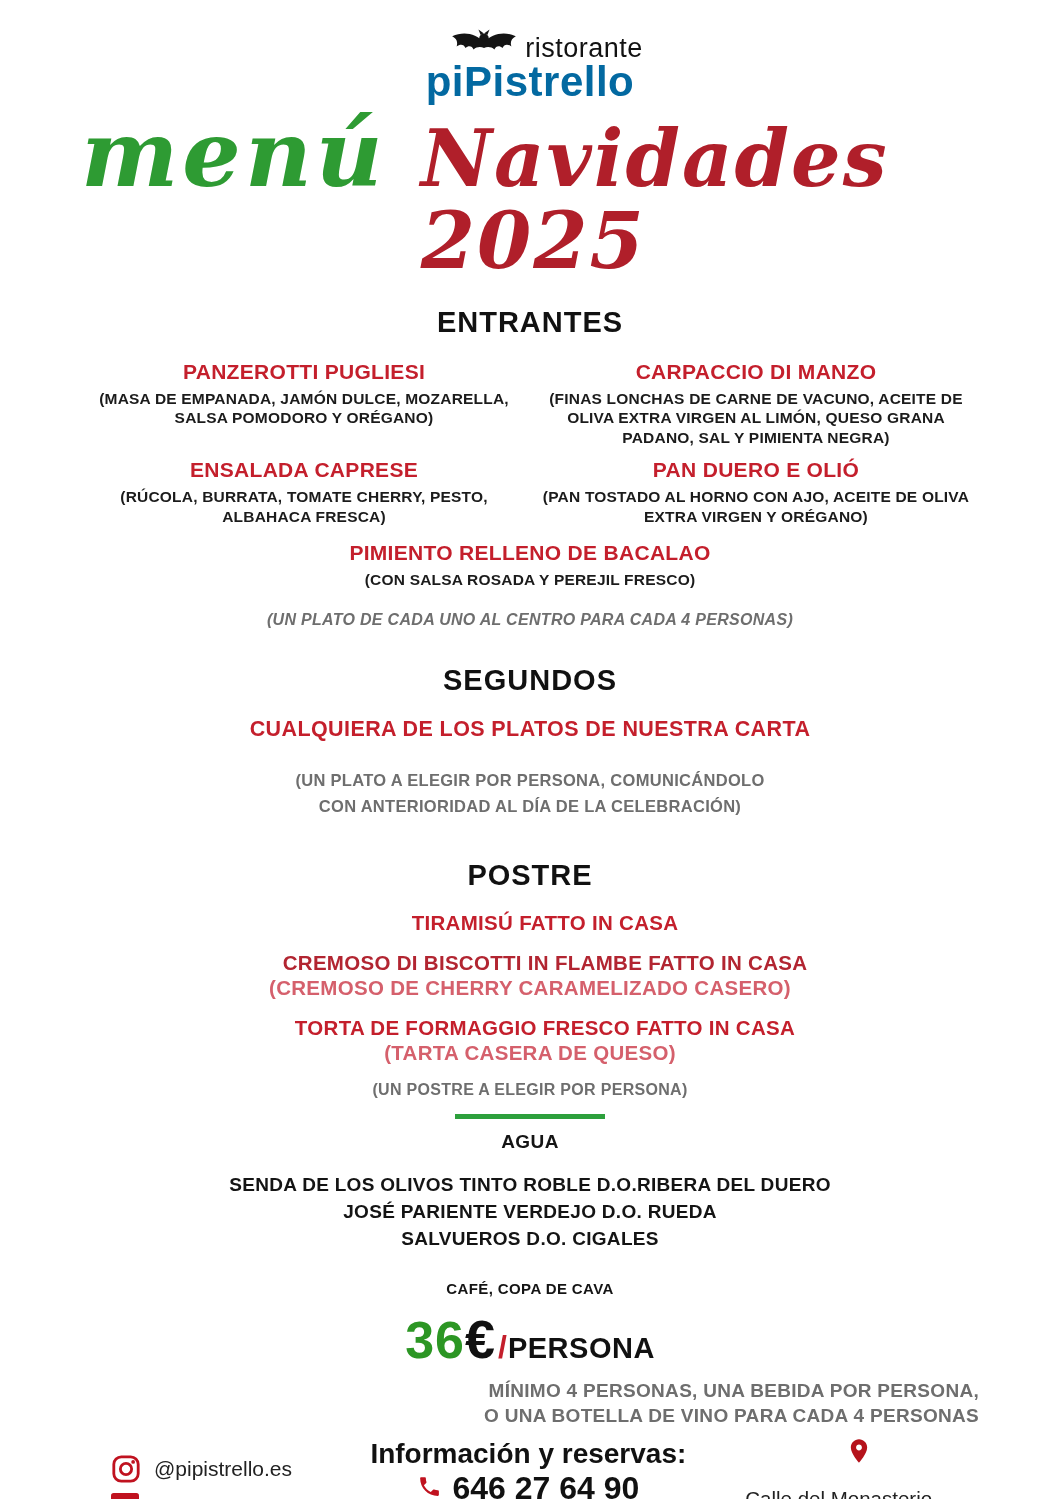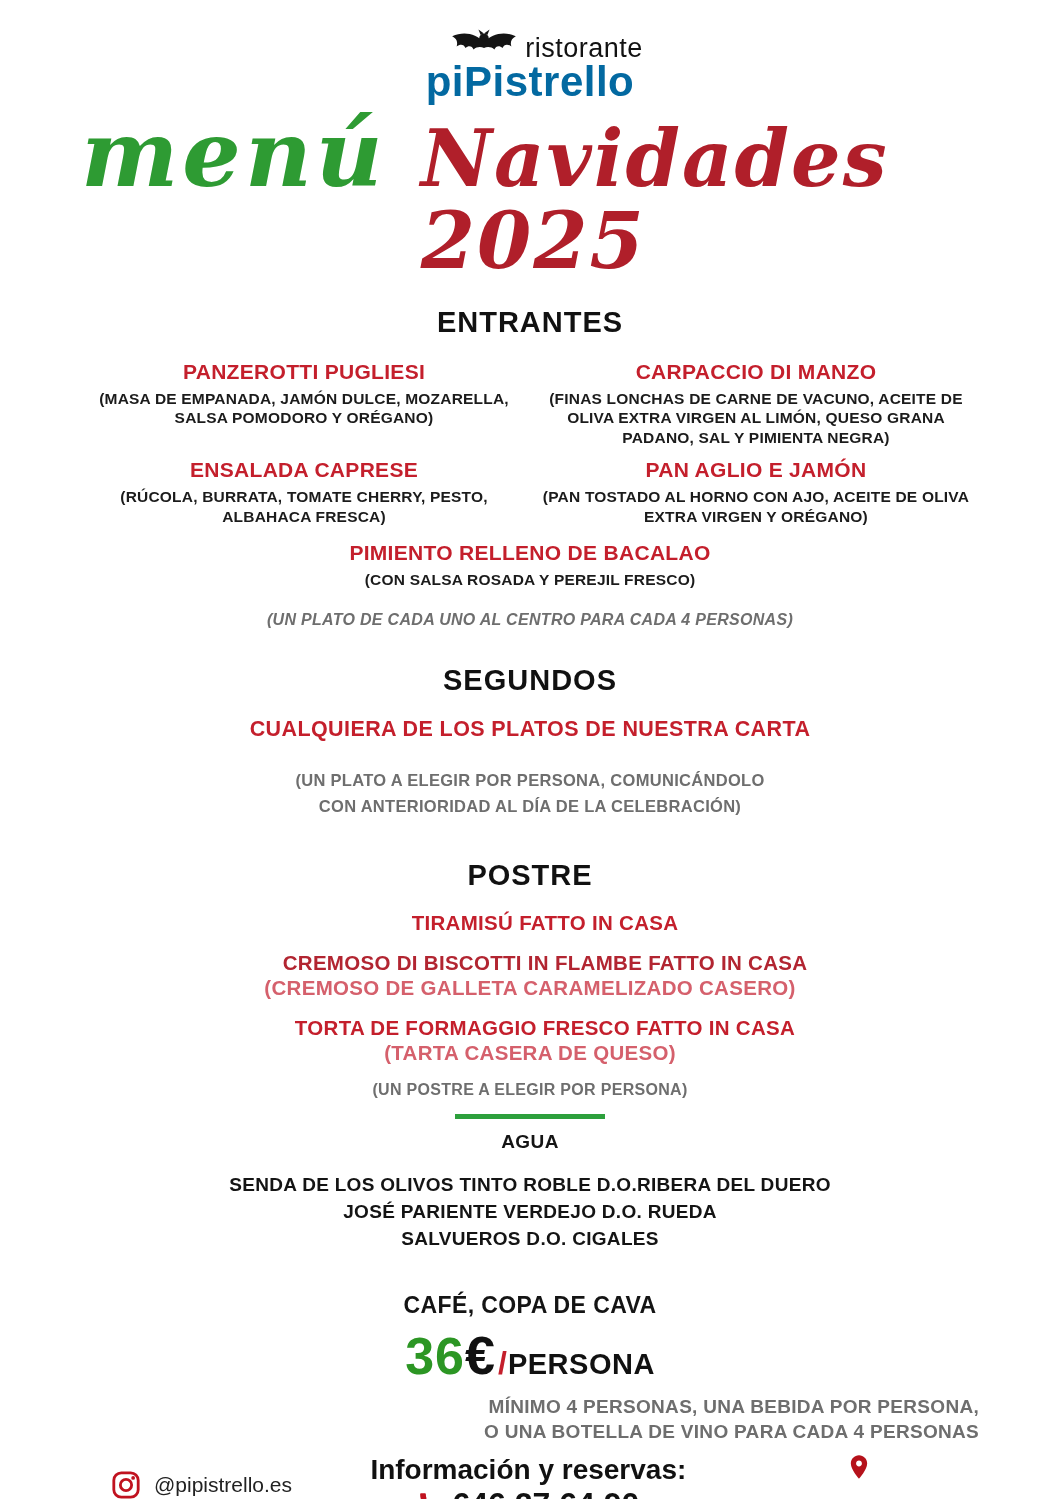--- a/index.html
+++ b/index.html
@@ -31,21 +31,21 @@
   .note-segundos{margin-top:26px;font-size:16.5px;line-height:26px;}
   .postre-item{margin-top:18px;text-align:center;}
   .postre-name{color:#c41f2c;font-size:20.5px;font-weight:700;letter-spacing:.3px;line-height:22px;padding-left:30px;}
   .postre-name.darker{color:#b22531;}
   .postre-sub{color:#d5606c;font-size:20.5px;font-weight:700;letter-spacing:.3px;line-height:22px;margin-top:3px;}
   .note-postre{margin-top:16px;}
   .divider{width:150px;height:5px;background:#2da03c;margin:14px auto 0;}
   .black-line{color:#141414;font-weight:700;text-align:center;}
   .agua{margin-top:12px;font-size:19px;line-height:22px;letter-spacing:.4px;}
   .wines{margin-top:18px;font-size:19px;line-height:27px;letter-spacing:.3px;}
-  .coffee{margin-top:42px;font-size:23px;line-height:22px;letter-spacing:.4px;}
+  .coffee{margin-top:26px;font-size:15px;line-height:22px;letter-spacing:.4px;}
   
   .price-row{margin-top:12px;display:flex;justify-content:center;align-items:baseline;line-height:1;}
   .price-amount{color:#2c9624;font-size:52px;font-weight:800;letter-spacing:1px;}
   .price-euro{color:#111;font-size:54px;font-weight:800;}
   .price-slash{color:#c41f2c;font-size:32px;font-weight:800;margin:0 1px 0 3px;}
   .price-per{color:#111;font-size:29px;font-weight:800;letter-spacing:.5px;}
   .conditions{margin-top:12px;color:#6e6e6e;font-weight:700;font-size:19px;line-height:25px;text-align:right;letter-spacing:.3px;}
   
   .footer{display:flex;margin-top:10px;align-items:flex-start;}
   .f-social{width:330px;box-sizing:border-box;padding-left:30px;padding-top:16px;display:flex;flex-direction:column;gap:9px;}
@@ -94,21 +94,21 @@
     </div>
     <div class="dish">
       <div class="dish-name">CARPACCIO DI MANZO</div>
       <div class="dish-desc">(FINAS LONCHAS DE CARNE DE VACUNO, ACEITE DE OLIVA EXTRA VIRGEN AL LIMÓN, QUESO GRANA PADANO, SAL Y PIMIENTA NEGRA)</div>
     </div>
     <div class="dish">
       <div class="dish-name">ENSALADA CAPRESE</div>
       <div class="dish-desc">(RÚCOLA, BURRATA, TOMATE CHERRY, PESTO, ALBAHACA FRESCA)</div>
     </div>
     <div class="dish">
-      <div class="dish-name">PAN AGLIO E JAMÓN</div>
+      <div class="dish-name">PAN DUERO E OLIÓ</div>
       <div class="dish-desc">(PAN TOSTADO AL HORNO CON AJO, ACEITE DE OLIVA EXTRA VIRGEN Y ORÉGANO)</div>
     </div>
   </div>
 
   <div class="featured">
     <div class="dish-name">PIMIENTO RELLENO DE BACALAO</div>
     <div class="dish-desc">(CON SALSA ROSADA Y PEREJIL FRESCO)</div>
   </div>
 
   <div class="note note-entrantes">(UN PLATO DE CADA UNO AL CENTRO PARA CADA 4 PERSONAS)</div>
@@ -120,21 +120,21 @@
     <div>CON ANTERIORIDAD AL DÍA DE LA CELEBRACIÓN)</div>
   </div>
 
   <div class="sec-heading" style="margin-top:40px">POSTRE</div>
 
   <div class="postre-item" style="margin-top:20px">
     <div class="postre-name">TIRAMISÚ FATTO IN CASA</div>
   </div>
   <div class="postre-item">
     <div class="postre-name darker">CREMOSO DI BISCOTTI IN FLAMBE FATTO IN CASA</div>
-    <div class="postre-sub">(CREMOSO DE GALLETA CARAMELIZADO CASERO)</div>
+    <div class="postre-sub">(CREMOSO DE CHERRY CARAMELIZADO CASERO)</div>
   </div>
   <div class="postre-item" style="">
     <div class="postre-name">TORTA DE FORMAGGIO FRESCO FATTO IN CASA</div>
     <div class="postre-sub">(TARTA CASERA DE QUESO)</div>
   </div>
 
   <div class="note note-postre">(UN POSTRE A ELEGIR POR PERSONA)</div>
 
   <div class="divider"></div>
 

